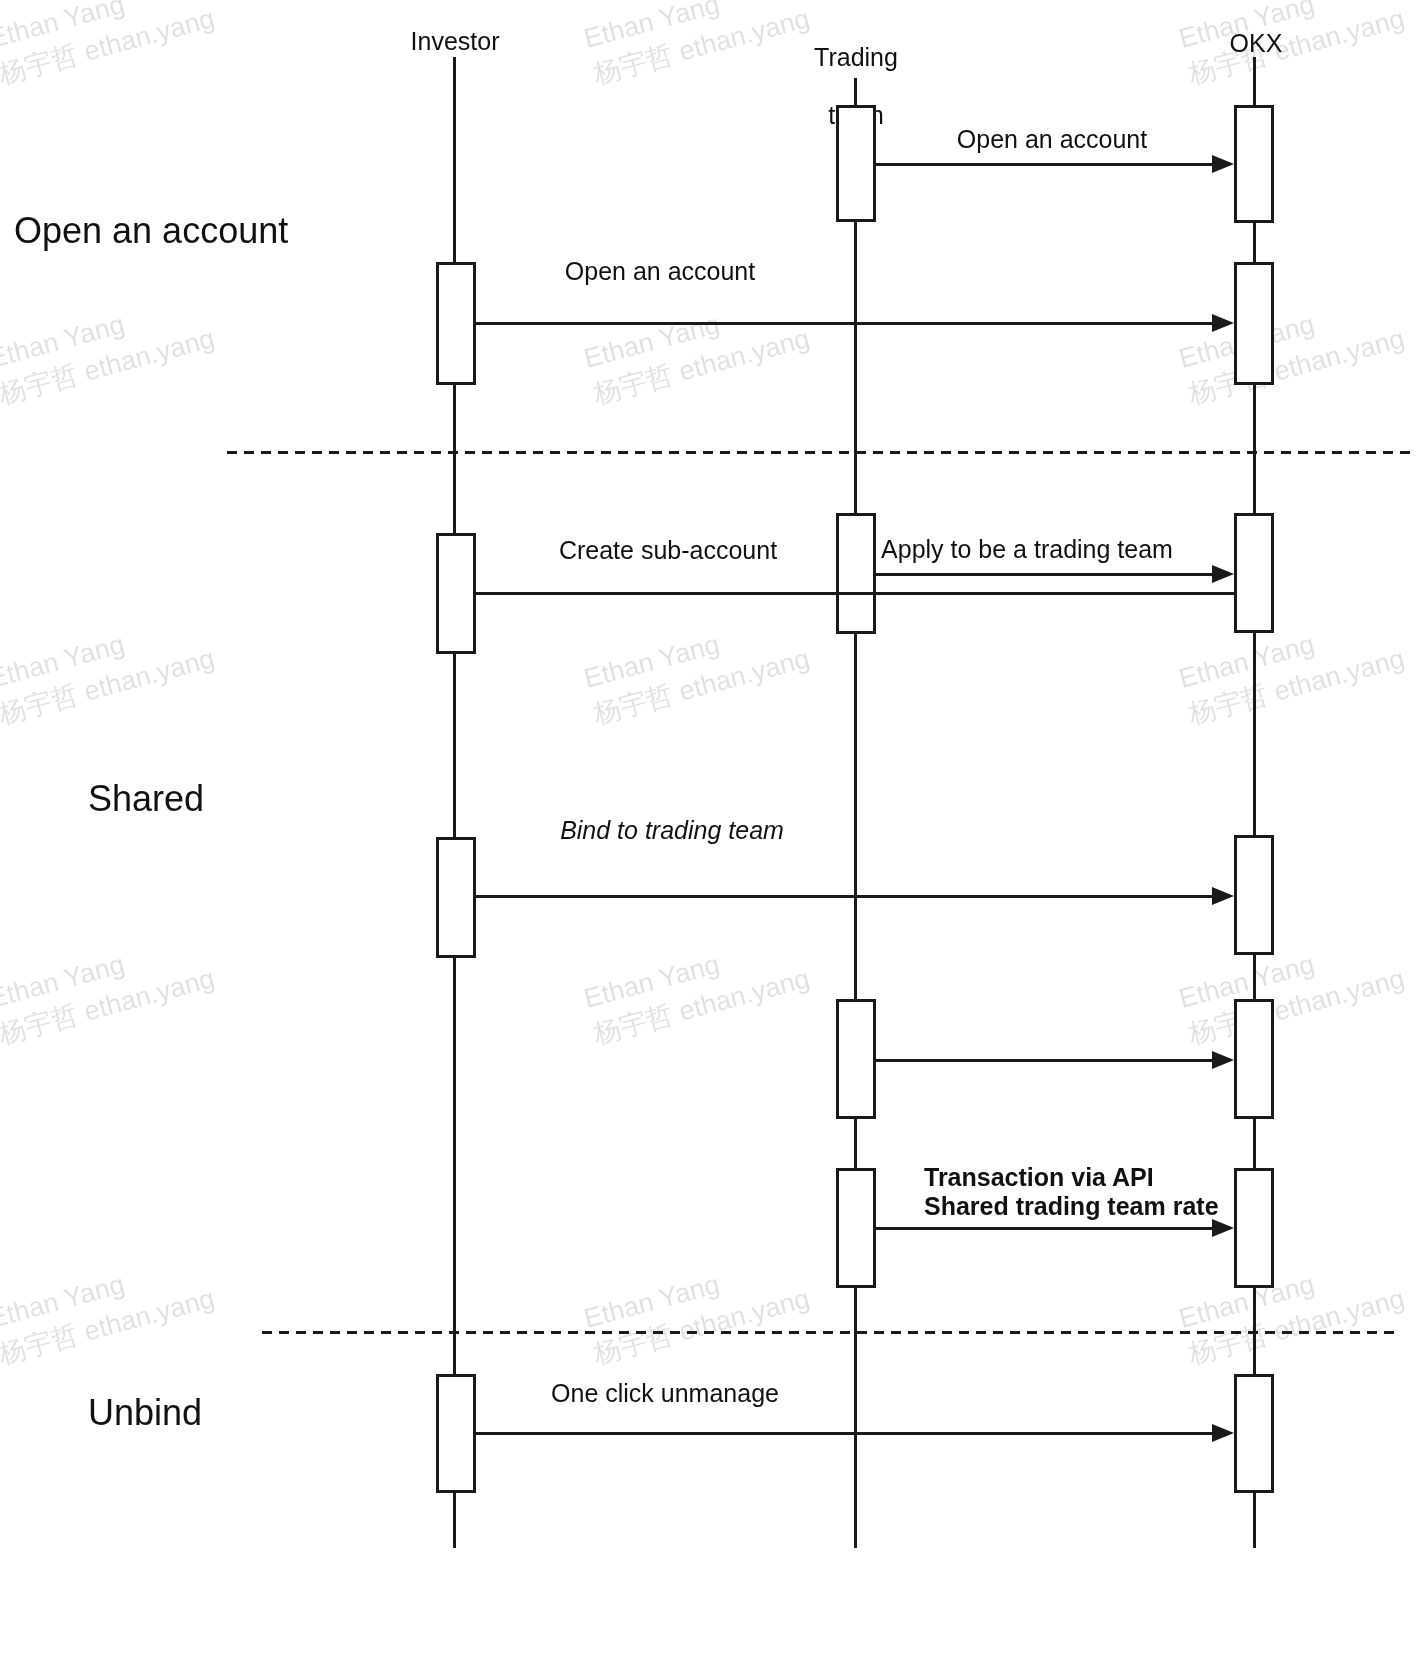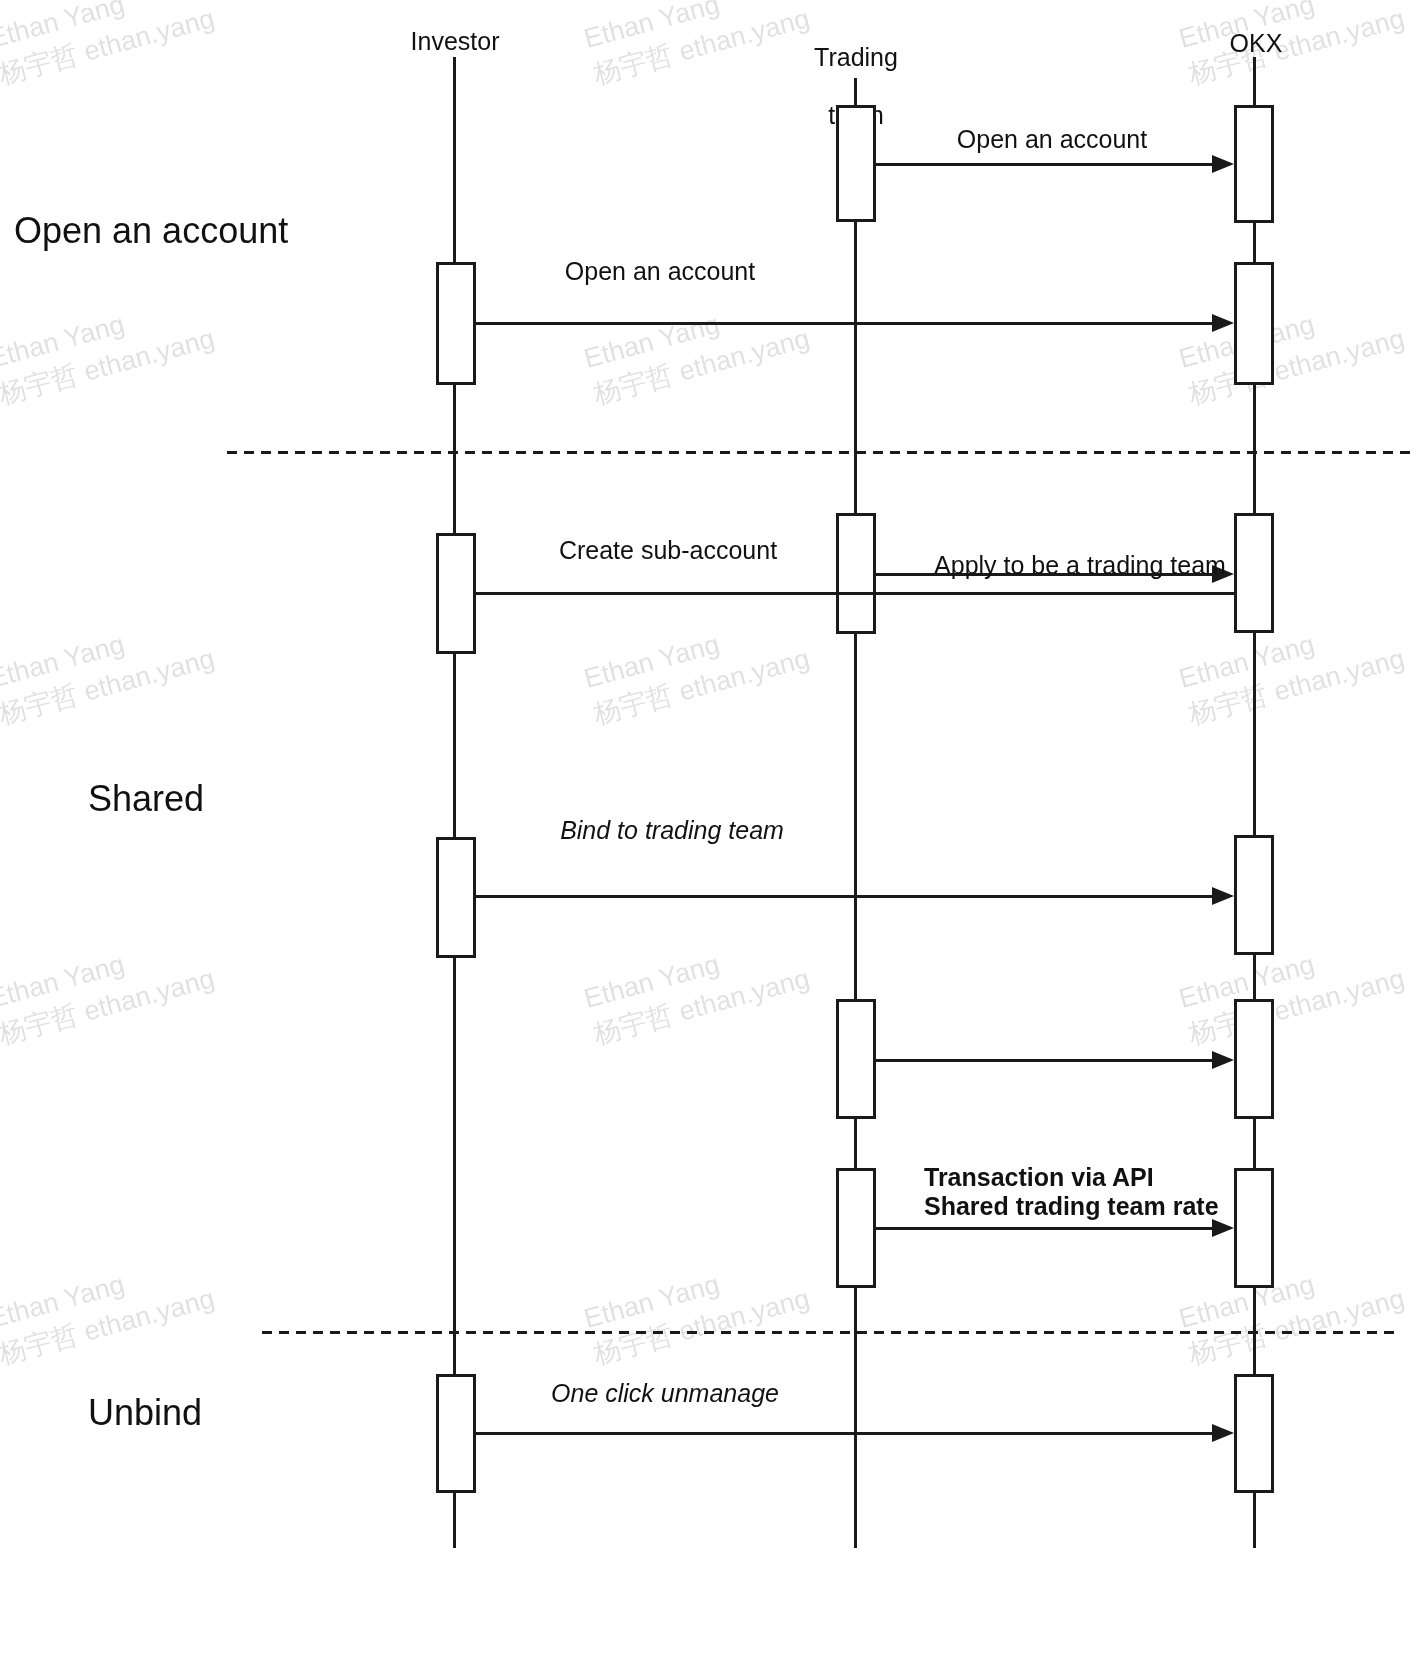--- a/index.html
+++ b/index.html
@@ -85,33 +85,33 @@
 
   <div class="msg-line" style="left:475px;top:322px;width:743px;"></div>
   <div class="arrowhead" style="left:1212px;top:314px;"></div>
   <div class="msg-label" style="left:660px;top:257px;">Open an account</div>
 
   <div class="msg-line" style="left:475px;top:592px;width:759px;"></div>
   <div class="msg-label" style="left:668px;top:536px;">Create sub-account</div>
 
   <div class="msg-line" style="left:875px;top:573px;width:343px;"></div>
   <div class="arrowhead" style="left:1212px;top:565px;"></div>
-  <div class="msg-label" style="left:1080px;top:535px;margin-top:16px;">Apply to be a trading team</div>
+  <div class="msg-label" style="left:1027px;top:535px;">Apply to be a trading team</div>
 
   <div class="msg-line" style="left:475px;top:895px;width:743px;"></div>
   <div class="arrowhead" style="left:1212px;top:887px;"></div>
   <div class="msg-label" style="left:672px;top:816px;font-style:italic;">Bind to trading team</div>
 
   <div class="msg-line" style="left:875px;top:1059px;width:343px;"></div>
   <div class="arrowhead" style="left:1212px;top:1051px;"></div>
 
   <div class="msg-line" style="left:875px;top:1227px;width:343px;"></div>
   <div class="arrowhead" style="left:1212px;top:1219px;"></div>
   <div class="msg-label2 left-align" style="left:924px;top:1163px;font-weight:bold;">
     <div>Transaction via API</div>
     <div>Shared trading team rate</div>
   </div>
 
   <div class="msg-line" style="left:475px;top:1432px;width:743px;"></div>
   <div class="arrowhead" style="left:1212px;top:1424px;"></div>
-  <div class="msg-label" style="left:665px;top:1379px;font-style:italic;">One click unmanage</div>
+  <div class="msg-label" style="left:665px;top:1379px;">One click unmanage</div>
 
 </div>
 
 </body></html>

